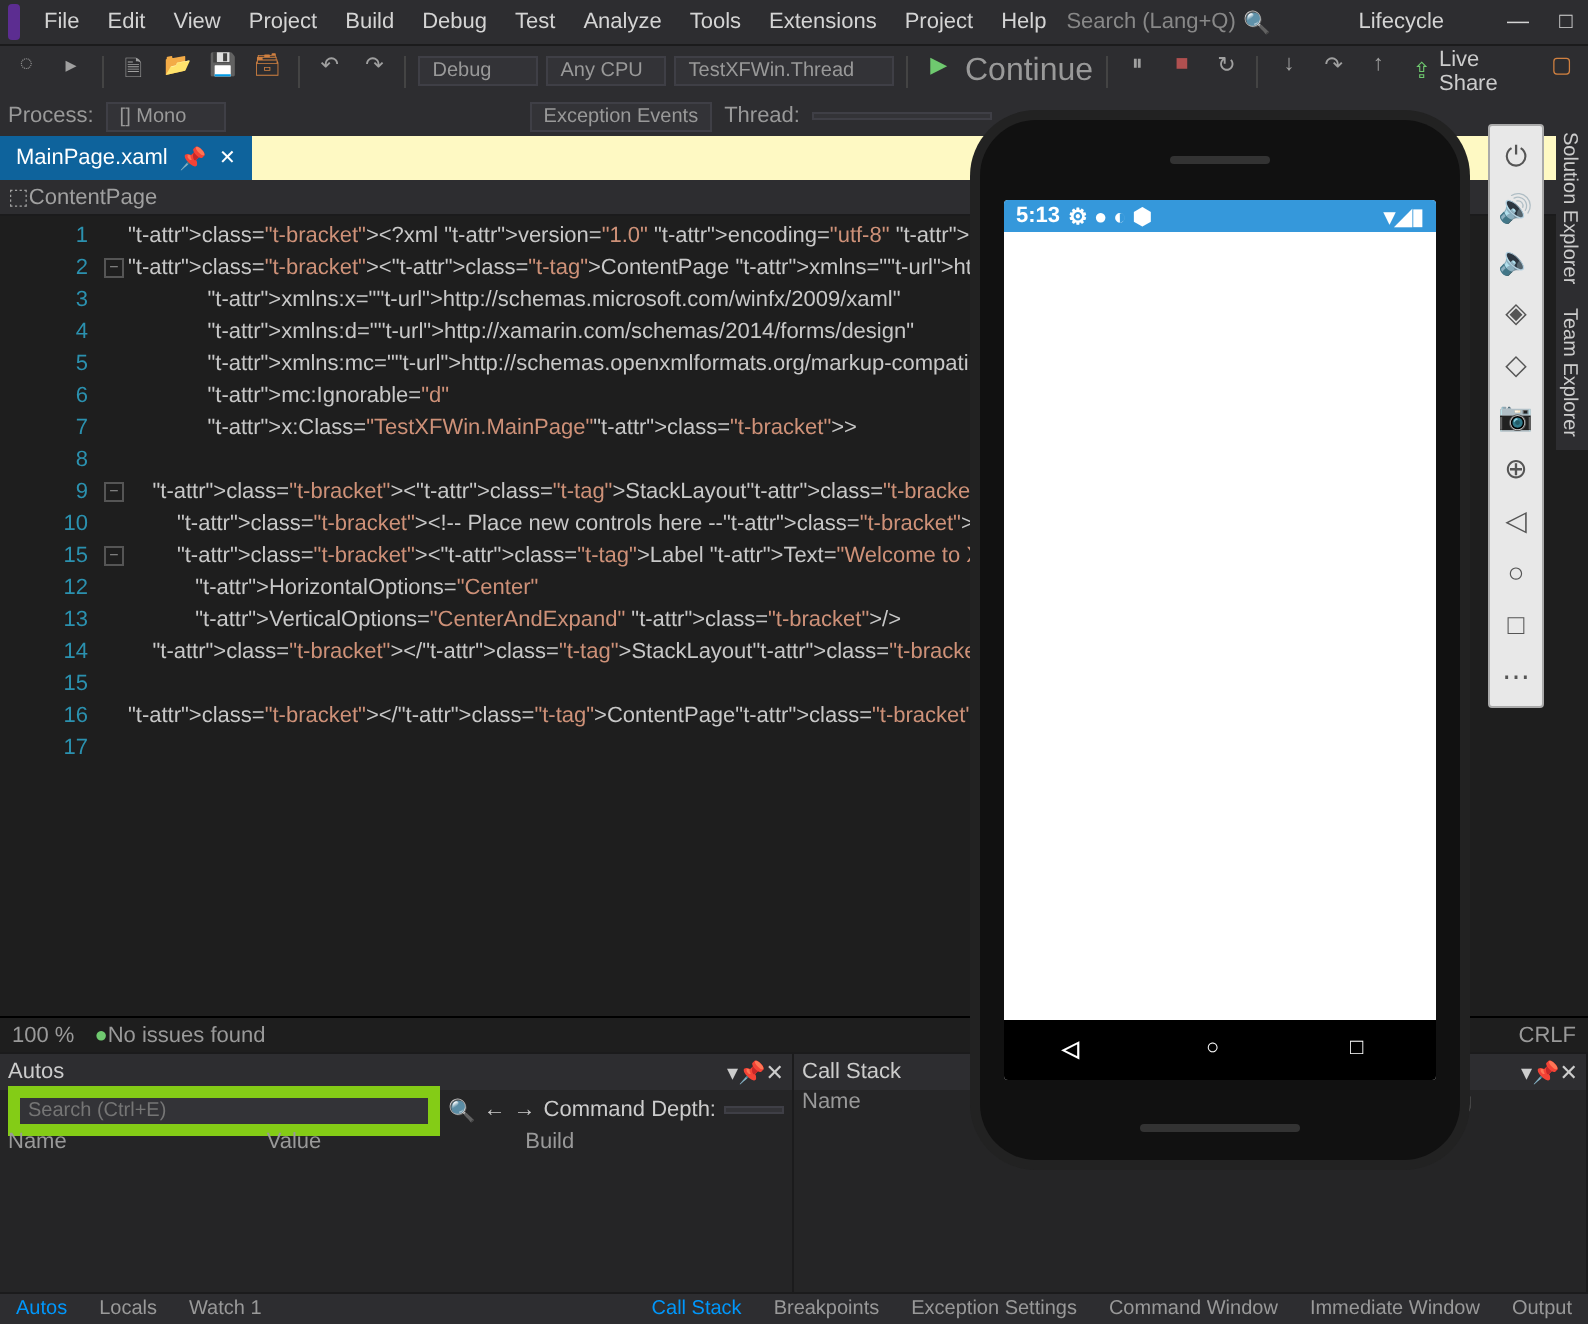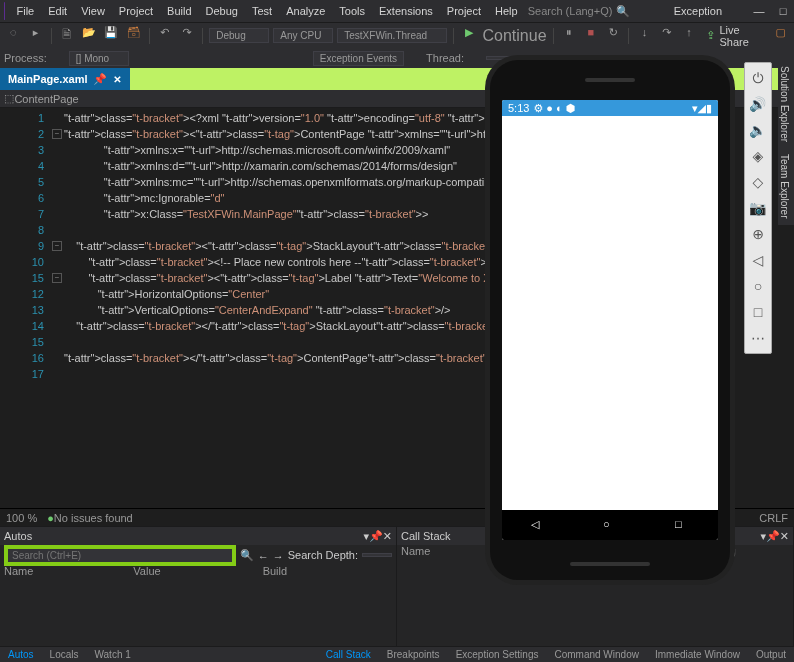--- a/index.html
+++ b/index.html
@@ -11,51 +11,51 @@
 .search { margin-left: auto; color: #888; padding: 0 4px; flex: 0 0 120px; display: flex; align-items: center; gap: 4px; }
 .app-name { color: #d4d4d4; margin: 0 30px; }
 .winbtns { display: flex; gap: 10px; margin-left: auto; }
 .winbtn { width: 14px; height: 14px; text-align: center; line-height: 14px; color: #d4d4d4; cursor: pointer; }
 .toolbar1 { height: 26px; background: #2d2d30; display: flex; align-items: center; padding: 0 4px; border-top: 1px solid #1b1b1c; gap: 4px; }
 .tb-btn { width: 20px; height: 20px; text-align: center; color: #a0a0a0; cursor: pointer; }
 .tb-sep { width: 1px; height: 16px; background: #444; margin: 0 2px; }
 .tb-dropdown { background: #333337; border: 1px solid #3f3f46; color: #999; padding: 1px 6px; min-width: 60px; font-size: 10px; }
 .tb-green { color: #6fc96f; }
 .tb-orange { color: #d08040; }
-.toolbar2 { height: 20px; background: #2d2d30; display: flex; align-items: center; padding: 0 4px; gap: 22px; color: #999; font-size: 10px; }
-.tabbar { height: 22px; display: flex; background: #bef264; font-weight: bold; }
+.toolbar2 { height: 20px; background: #2d2d30; display: flex; align-items: center; padding: 0 4px; gap: 6px; color: #999; font-size: 10px; }
+.tabbar { height: 22px; display: flex; background: #fef9c3; }
 .tab { background: #0e639c; color: #fff; padding: 2px 8px; display: flex; align-items: center; gap: 6px; font-size: 11px; }
 .tab-close { cursor: pointer; font-size: 10px; }
 .breadcrumb { height: 18px; background: #2d2d30; border-bottom: 1px solid #1b1b1c; display: flex; align-items: center; color: #a0a0a0; font-size: 10px; padding: 0 4px; }
 .editor { background: #1e1e1e; height: 400px; display: flex; position: relative; overflow: hidden; }
 .gutter { width: 50px; background: #1e1e1e; font-family: Consolas, monospace; font-size: 12px; color: #2b91af; text-align: right; padding-top: 2px; }
 .gutter .ln { padding-right: 6px; line-height: 16px; }
 .fold { width: 14px; background: #1e1e1e; padding-top: 2px; }
 .fold-box { width: 10px; height: 10px; border: 1px solid #555; font-size: 8px; line-height: 8px; text-align: center; color: #888; margin: 3px 2px; cursor: pointer; }
 .code { flex: 1; font-family: Consolas, monospace; font-size: 12px; white-space: pre; padding-top: 2px; }
 .code-line { line-height: 16px; color: #c8c8c8; }
 .t-string { color: #ce9178; }
 .editor-status { height: 18px; background: #1e1e1e; display: flex; align-items: center; color: #999; font-size: 10px; padding: 0 6px; border-top: 1px solid #000; }
 .panels { height: 120px; display: flex; background: #252526; border-top: 1px solid #1b1b1c; }
 .panel { flex: 1; border-right: 1px solid #1b1b1c; display: flex; flex-direction: column; }
 .panel-header { height: 18px; background: #2d2d30; display: flex; align-items: center; color: #ccc; padding: 0 4px; }
 .panel-header .title { flex: 1; }
 .panel-search { height: 20px; display: flex; padding: 1px 4px; gap: 4px; align-items: center; }
-.panel-search input { flex: 1; background: #333337; border: 4px solid #84cc16; color: #ccc; padding: 1px 4px; font-size: 10px; }
+.panel-search input { flex: 1; background: #333337; border: 6px solid #84cc16; color: #ccc; padding: 1px 4px; font-size: 10px; }
 .panel-cols { height: 16px; display: flex; color: #999; font-size: 10px; padding: 0 4px; }
 .panel-cols span { flex: 1; }
 .bottomtabs { background: #2d2d30; height: 20px; display: flex; border-top: 1px solid #1b1b1c; }
 .bt-left, .bt-right { display: flex; }
 .bt-tab { padding: 2px 8px; color: #999; cursor: pointer; font-size: 10px; }
 .bt-tab.active { color: #0097fb; }
 .bt-right { margin-left: auto; }
 .sidetabs { position: absolute; right: 0; top: 60px; width: 16px; background: #2d2d30; }
 .sidetab { writing-mode: vertical-rl; padding: 6px 1px; color: #ccc; font-size: 10px; cursor: pointer; }
 .emulator { position: absolute; left: 490px; top: 60px; width: 240px; height: 520px; background: #111; border-radius: 28px; box-shadow: 0 0 0 5px #222; }
-.emulator-screen { position: absolute; left: 12px; top: 40px; right: 12px; bottom: 40px; background: #fff; border-radius: 2px; overflow: hidden; }
+.emulator-screen { position: absolute; left: 12px; top: 40px; right: 12px; bottom: 40px; background: #fff; border-radius: 2px; overflow: hidden; font-weight: bold; }
 .emu-statusbar { background: #3598db; color: #fff; height: 16px; display: flex; align-items: center; padding: 0 6px; font-size: 9px; }
 .emu-statusbar .time { }
 .emu-statusbar .icons { margin-left: auto; display: flex; gap: 2px; }
 .emu-content { height: calc(100% - 46px); display: flex; align-items: center; justify-content: center; color: #333; font-size: 10px; }
 .emu-navbar { position: absolute; bottom: 0; height: 30px; width: 100%; background: #000; display: flex; justify-content: space-around; align-items: center; color: #fff; }
 .emu-navbtn { width: 14px; height: 14px; }
 .emu-speaker { position: absolute; top: 18px; left: 50%; transform: translateX(-50%); width: 50px; height: 4px; background: #333; border-radius: 2px; }
 .emu-home { position: absolute; bottom: 14px; left: 50%; transform: translateX(-50%); width: 80px; height: 4px; background: #333; border-radius: 2px; }
 .emu-toolbar { position: absolute; right: 22px; top: 62px; width: 28px; background: #e8e8e8; border: 1px solid #aaa; border-radius: 2px; display: flex; flex-direction: column; gap: 4px; padding: 4px 0; z-index: 10; }
 .emu-tool { height: 22px; display: flex; align-items: center; justify-content: center; color: #555; cursor: pointer; font-size: 14px; }
@@ -76,21 +76,21 @@
     <div class="menu-item">Analyze</div>
     <div class="menu-item">Tools</div>
     <div class="menu-item">Extensions</div>
     <div class="menu-item">Project</div>
     <div class="menu-item">Help</div>
   </div>
   <div class="search">
       <span>Search (Lang+Q)</span>
       <span>🔍</span>
     </div>
-  <div class="app-name">Exception</div>
+  <div class="app-name">Lifecycle</div>
   <div class="winbtns">
     <div class="winbtn">—</div>
     <div class="winbtn">□</div>
 
   </div>
 </div>
 
 <div class="toolbar1">
   <div class="tb-btn">◌</div>
   <div class="tb-btn">▸</div>
@@ -195,21 +195,21 @@
       <span class="title">Autos</span>
       <span>▾</span>
       <span>📌</span>
       <span>✕</span>
     </div>
     <div class="panel-search">
       <input placeholder="Search (Ctrl+E)" style="">
       <span>🔍</span>
       <span>←</span>
         <span>→</span>
-      <span>Search Depth:</span>
+      <span>Command Depth:</span>
       <span class="tb-dropdown" style="min-width:30px"></span>
     </div>
     <div class="panel-cols">
       <span>Name</span>
       <span>Value</span>
       <span>Build</span>
     </div>
   </div>
   <div class="panel" style="flex:1">
     <div class="panel-header">

